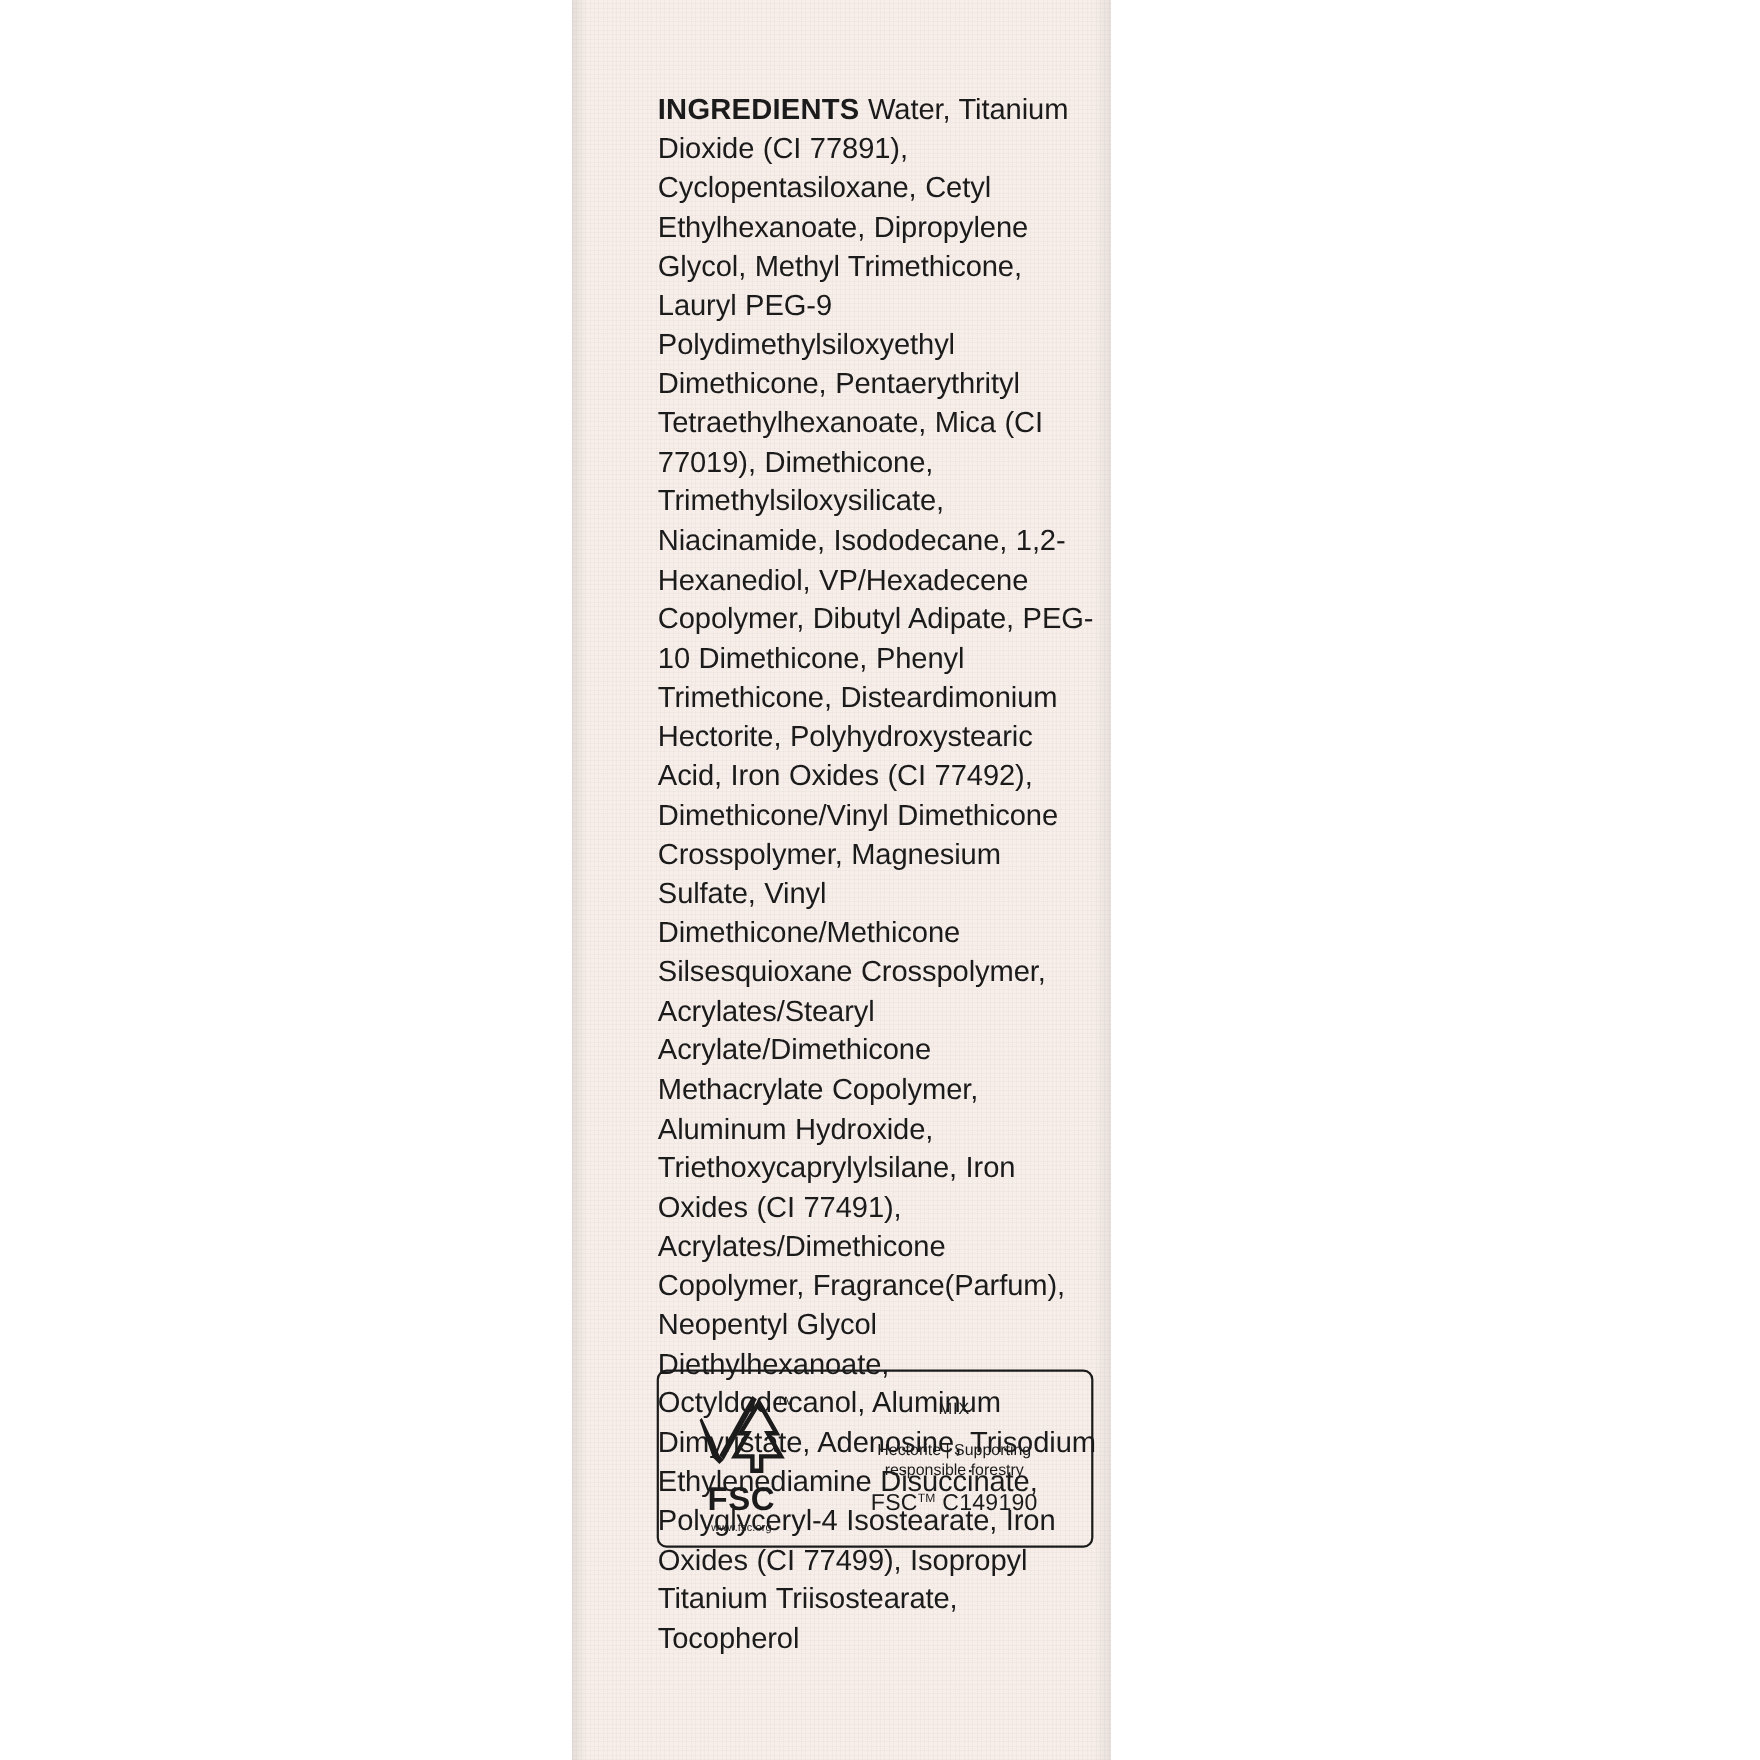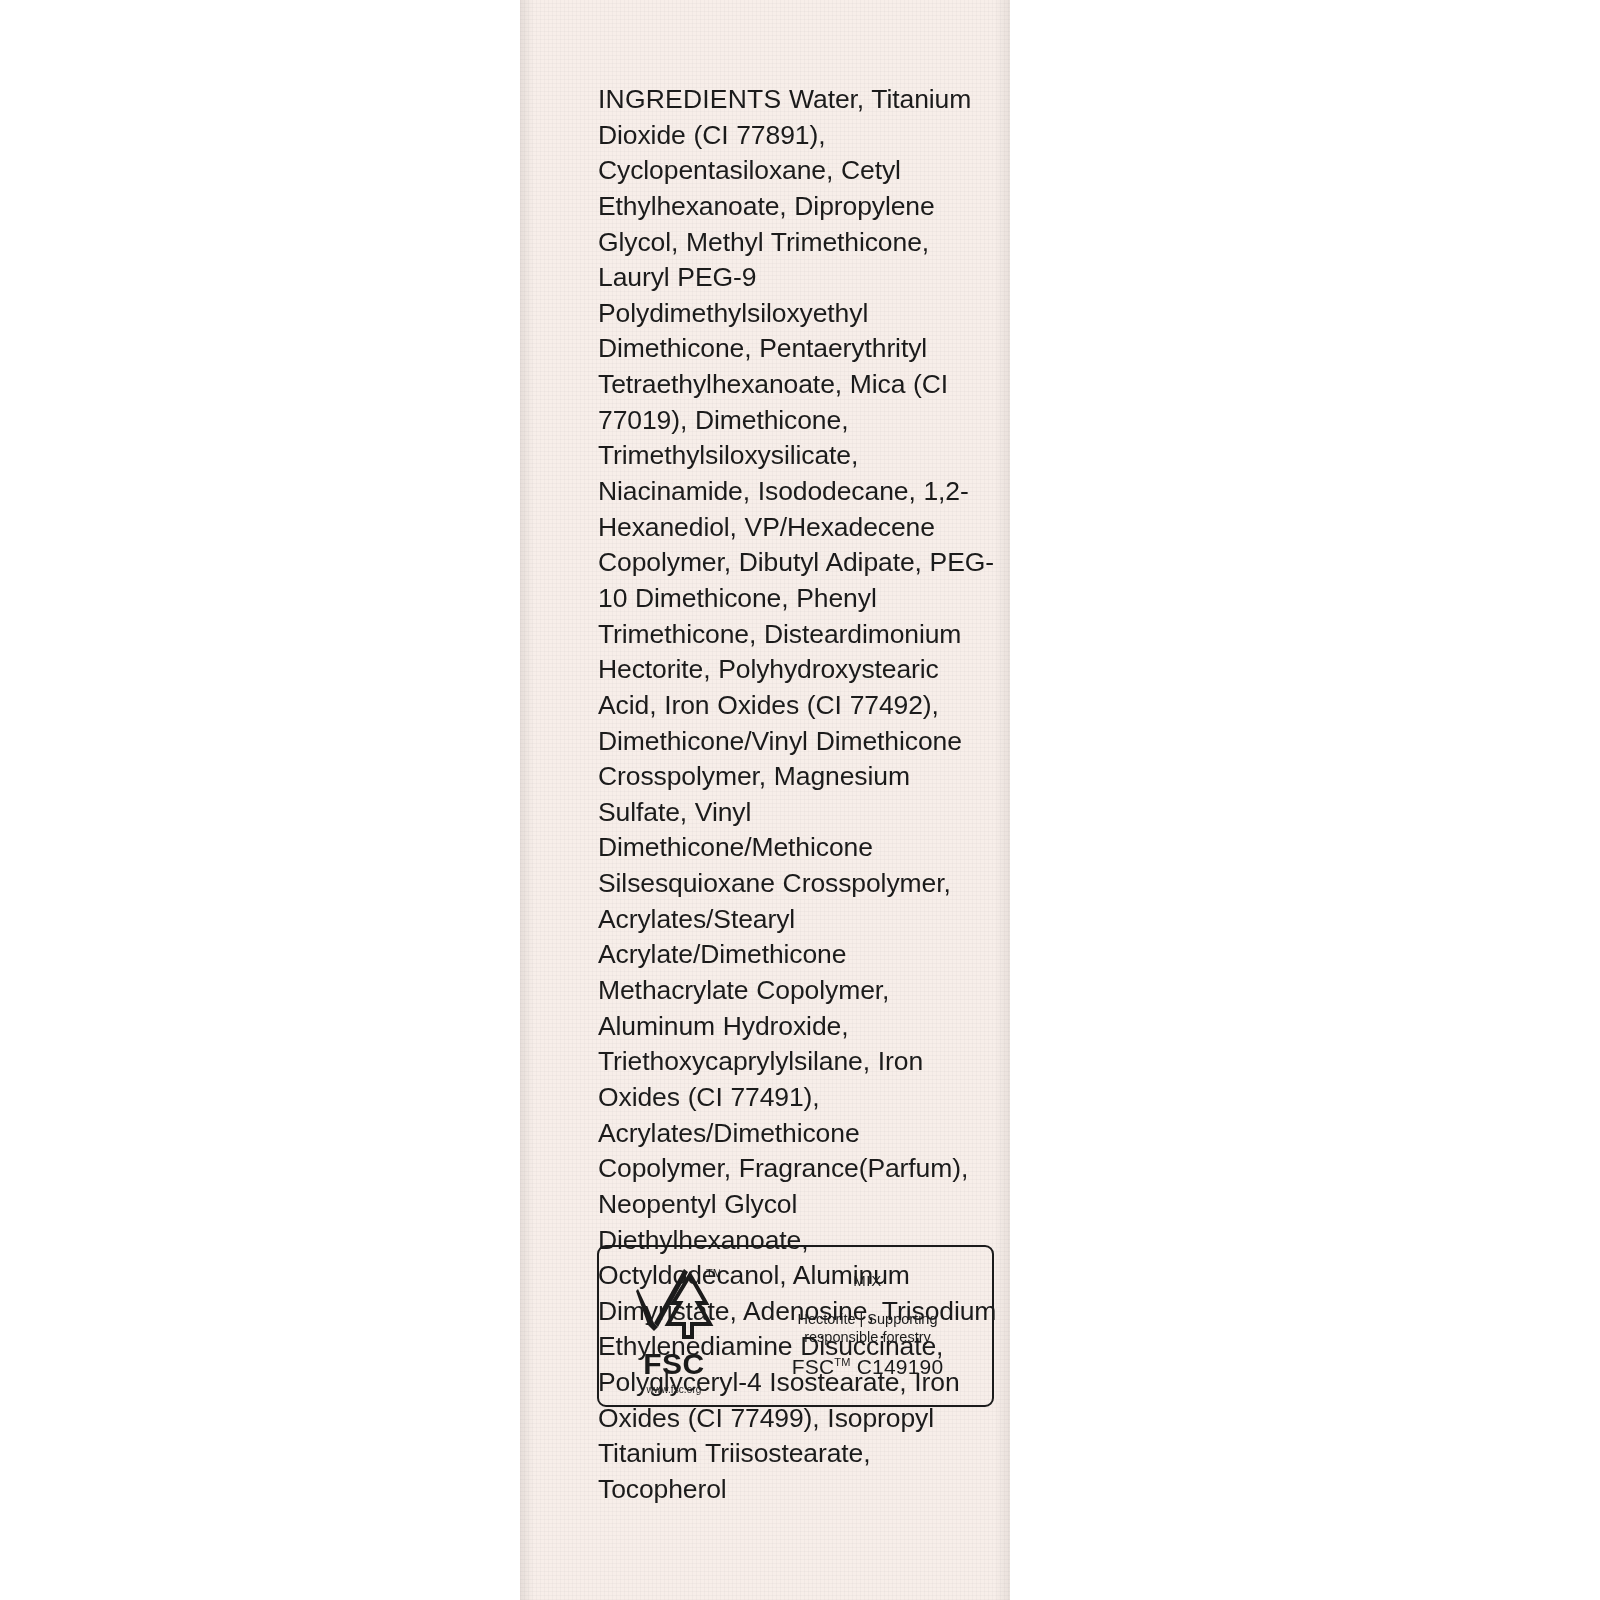--- a/index.html
+++ b/index.html
@@ -51,21 +51,21 @@
     top: 82px;
     width: 400px;
     color: #1b1b1b;
     font-size: 26.5px;
     line-height: 1.345;
     letter-spacing: -0.1px;
     text-align: left;
     word-spacing: 0.5px;
   }
   #ingredients-block .heading {
-    font-weight: normal;
+    font-weight: bold;
     letter-spacing: 0.2px;
   }
 
   
   #fsc-box {
     position: absolute;
     left: 77px;
     top: 1245px;
     width: 397px;
     height: 162px;

